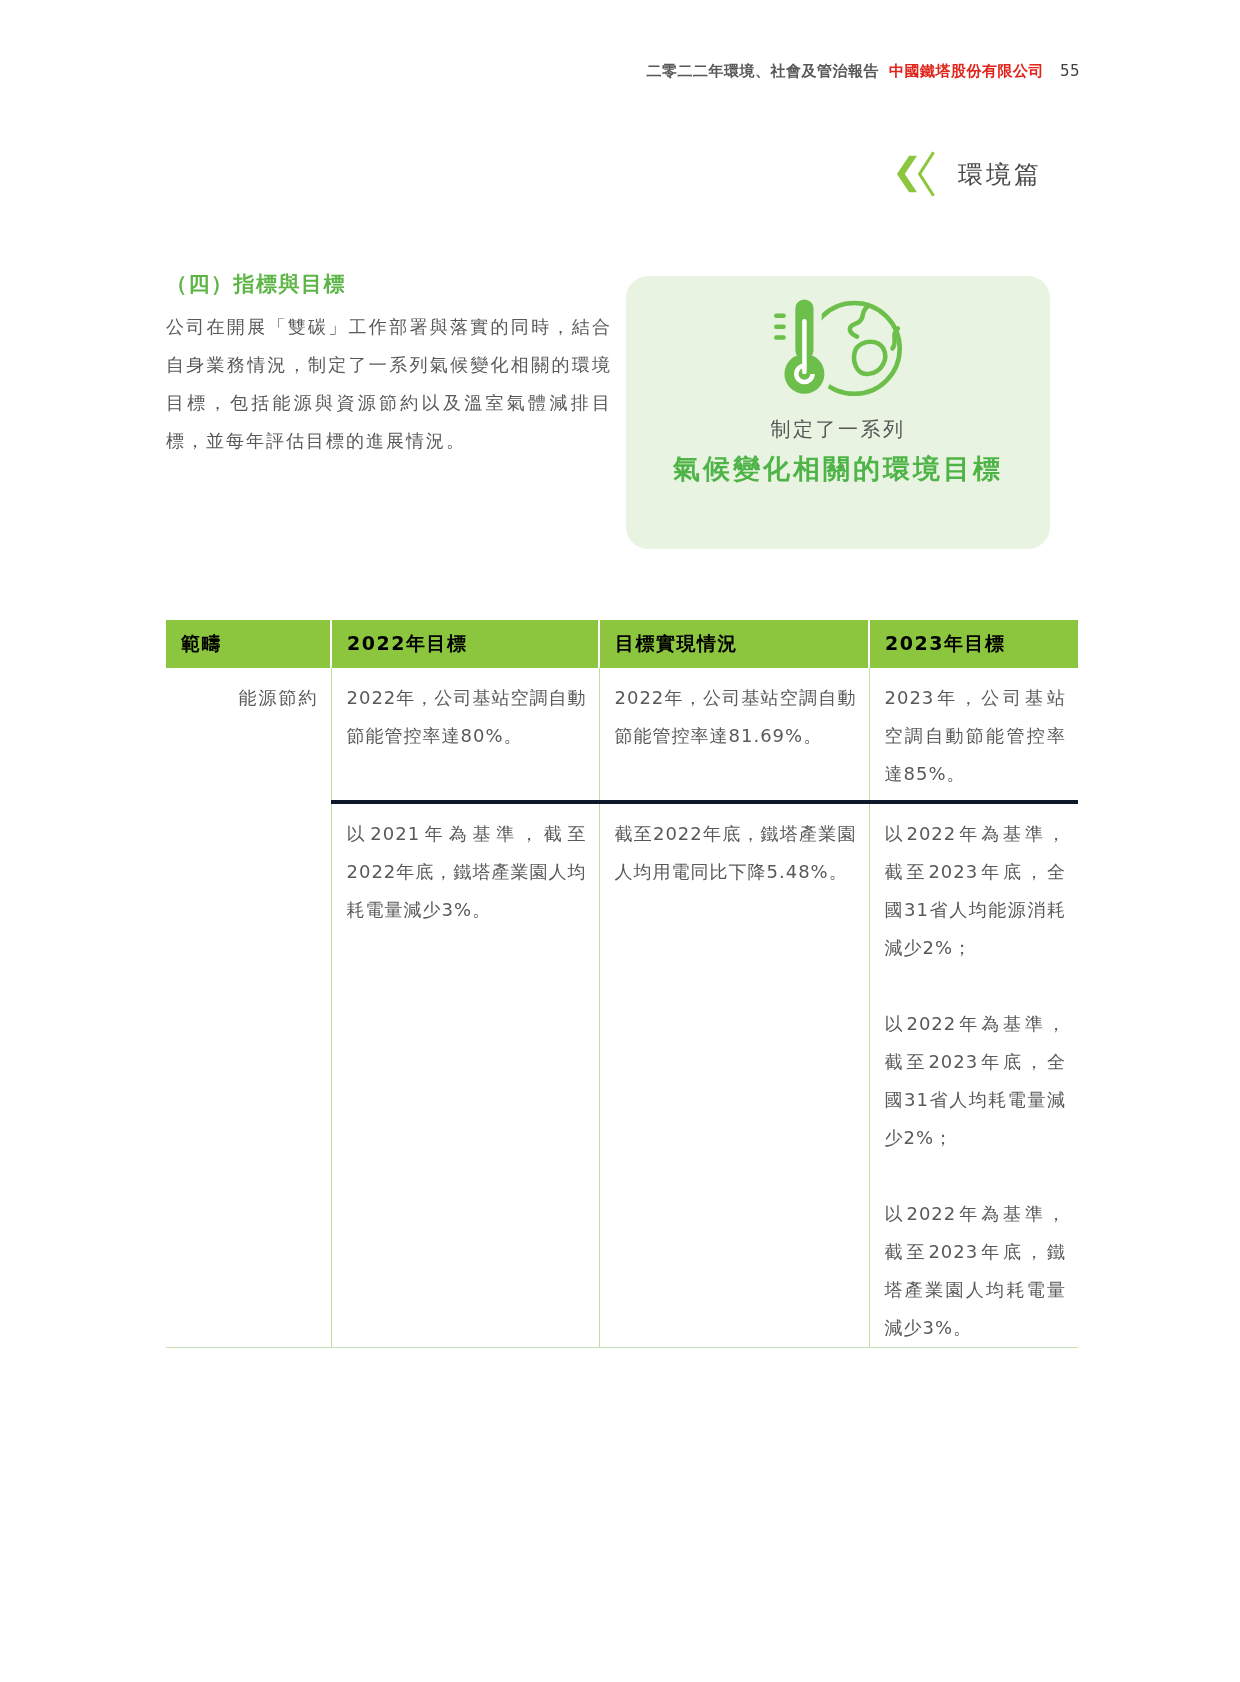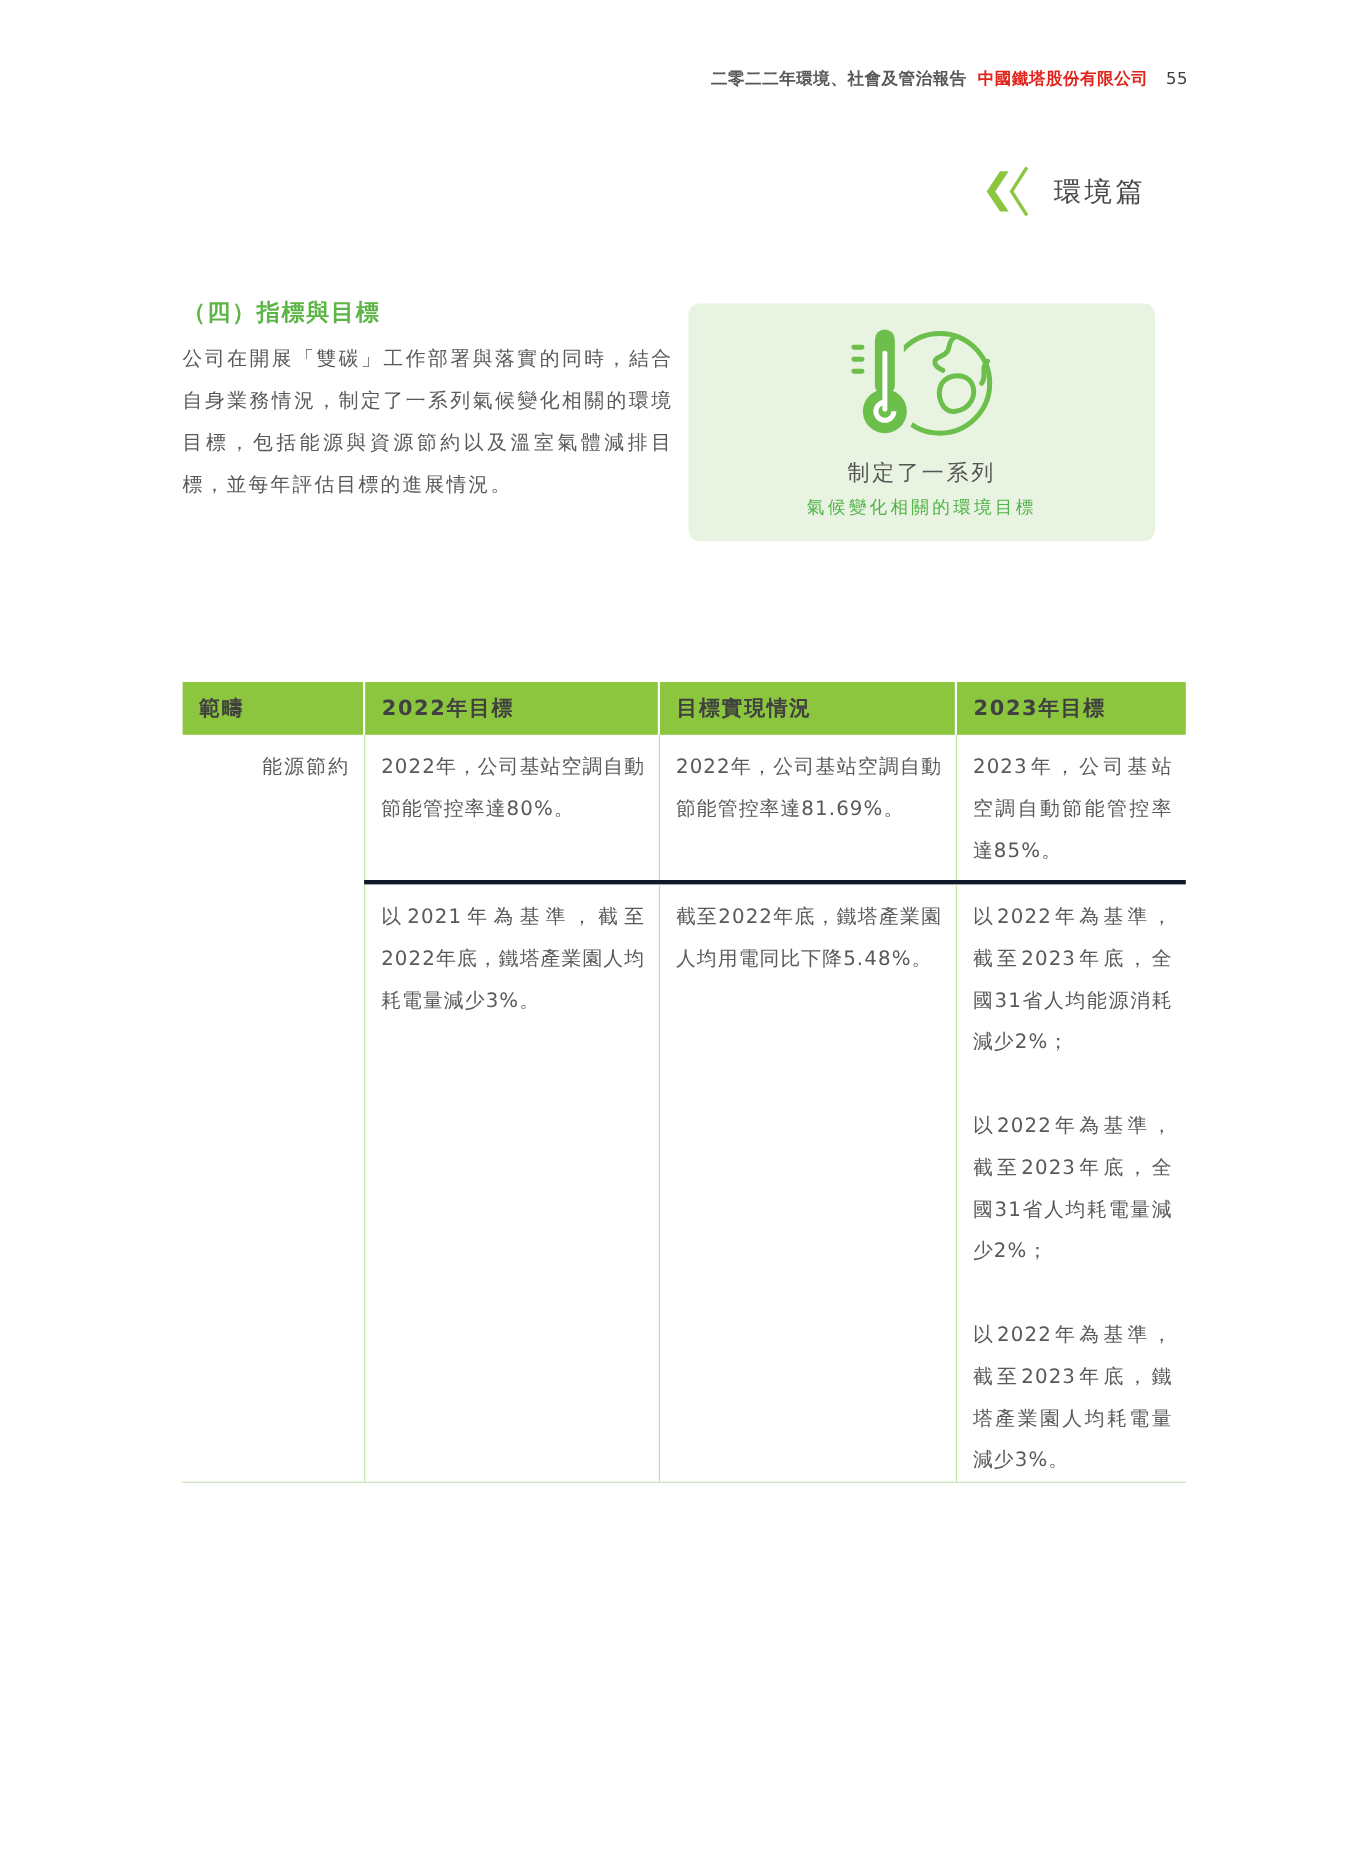--- a/index.html
+++ b/index.html
@@ -66,56 +66,56 @@
     letter-spacing: 2px;
     text-align: justify;
   }
 
   
   .highlight-box {
     position: absolute;
     left: 626px;
     top: 276px;
     width: 424px;
-    height: 216px;
+    height: 273px;
     background: #e9f3e1;
-    border-radius: 10px;
+    border-radius: 22px;
     display: flex;
     flex-direction: column;
     align-items: center;
   }
   .hb-icon { margin-top: 18px; line-height: 0; }
   .hb-line1 {
     margin-top: 4px;
     font-size: 20px;
     color: #565656;
     letter-spacing: 2.5px;
   }
   .hb-line2 {
     margin-top: 8px;
-    font-size: 16px;
-    font-weight: normal;
+    font-size: 27px;
+    font-weight: bold;
     color: #4fb448;
     letter-spacing: 3px;
   }
 
   
   table.targets {
     position: absolute;
     left: 166px;
     top: 620px;
     width: 912px;
     border-collapse: collapse;
     table-layout: fixed;
     border-bottom: 1px solid #c6deb3;
   }
   table.targets thead th {
     height: 48px;
     background: #8cc63f;
-    color: #404040;
+    color: #000000;
     font-size: 19px;
     font-weight: bold;
     text-align: left;
     padding: 0 0 0 15px;
     letter-spacing: 1.5px;
     vertical-align: middle;
   }
   table.targets thead th + th { border-left: 2px solid #ffffff; margin-top: 40px; }
   table.targets tbody td {
     vertical-align: top;

